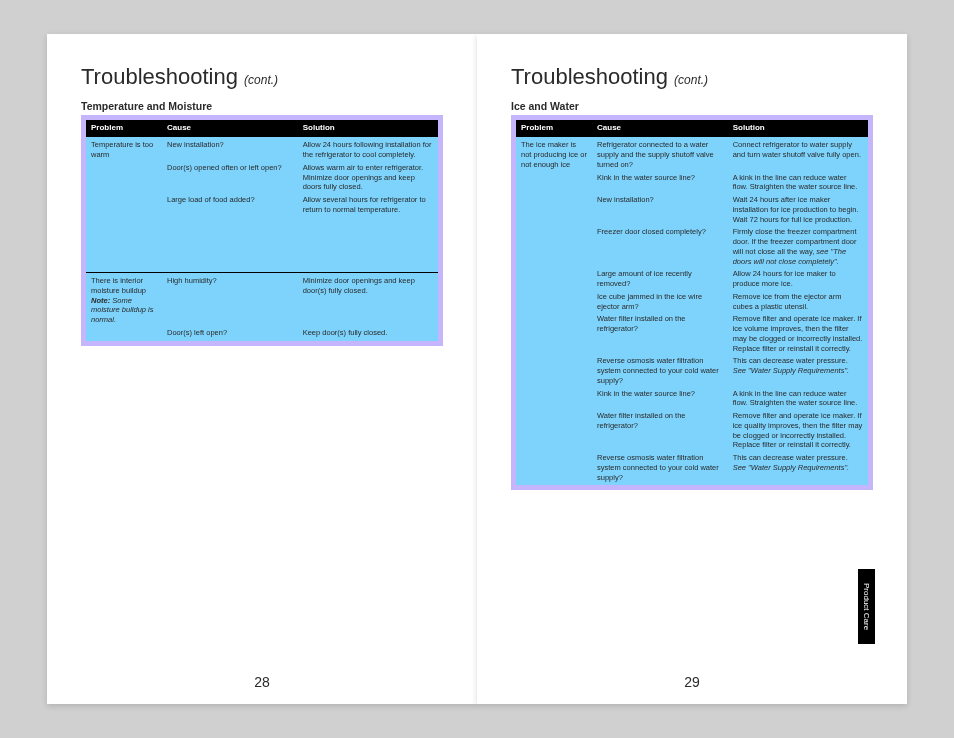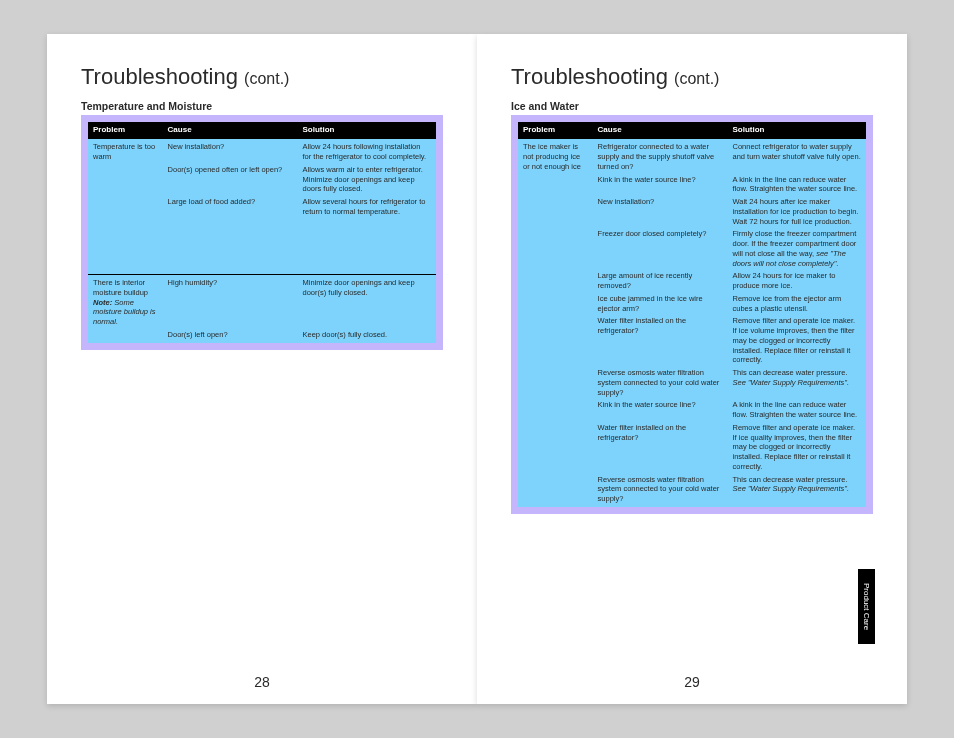--- a/index.html
+++ b/index.html
@@ -26,33 +26,33 @@
     position: relative;
     box-shadow: 0 2px 6px rgba(0,0,0,.15);
   }
   .page.right { padding-left: 34px; }
   h1 {
     font-weight: 300;
     font-size: 22px;
     color: #2a2a2a;
     margin-bottom: 10px;
   }
-  h1 .cont { font-size: 16px; font-weight: 400; }
+  h1 .cont { font-size: 12px; font-weight: 400; font-style: italic; }
   h2 {
     font-size: 10.5px;
     font-weight: 700;
     color: #2a2a2a;
     margin-bottom: 3px;
   }
   table {
     border-collapse: collapse;
     width: 100%;
     font-size: 7.5px;
     line-height: 1.3;
-    border: 7px solid #c4b5fd;
+    border: 5px solid #c4b5fd;
   }
   thead th {
     background: #000;
     color: #fff;
     font-weight: 700;
     text-align: left;
     padding: 3px 5px;
     font-size: 8px;
   }
   tbody td {

